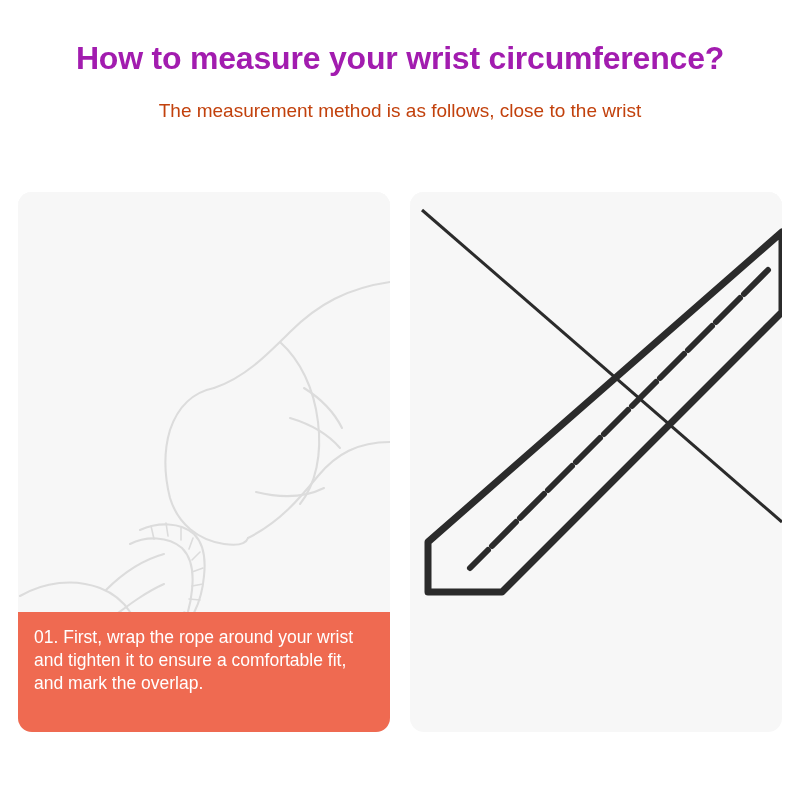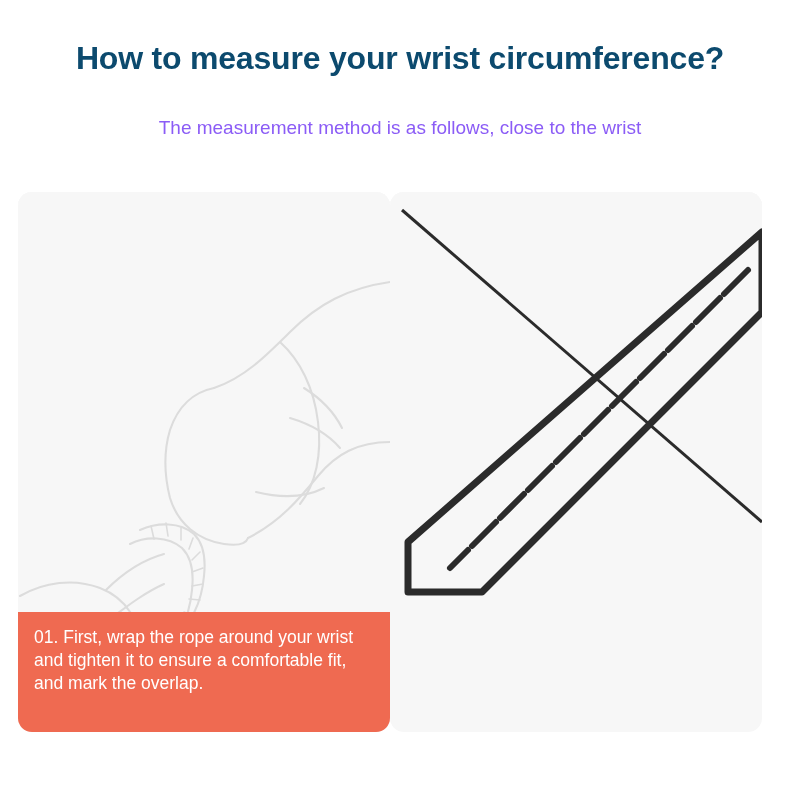--- a/index.html
+++ b/index.html
@@ -20,41 +20,40 @@
     box-sizing: border-box;
   }
   .heading {
     position: absolute;
     left: 0;
     top: 40px;
     width: 800px;
     text-align: center;
     font-size: 32px;
     font-weight: bold;
-    color: #0c4a6e;
+    color: #a21caf;
     letter-spacing: -0.2px;
   }
   .subheading {
     position: absolute;
     left: 0;
     top: 100px;
     width: 800px;
     text-align: center;
     font-size: 19px;
-    color: #8b5cf6;
+    color: #c2410c;
     font-weight: 400;
-    margin-top: 17px;
   }
   .cards {
     position: absolute;
     left: 18px;
     top: 192px;
     width: 764px;
     display: flex;
-    justify-content: flex-start;
+    justify-content: space-between;
   }
   .card {
     width: 372px;
     border-radius: 14px;
     overflow: hidden;
     background: #f7f7f7;
     position: relative;
   }
   .card-illus {
     position: relative;

